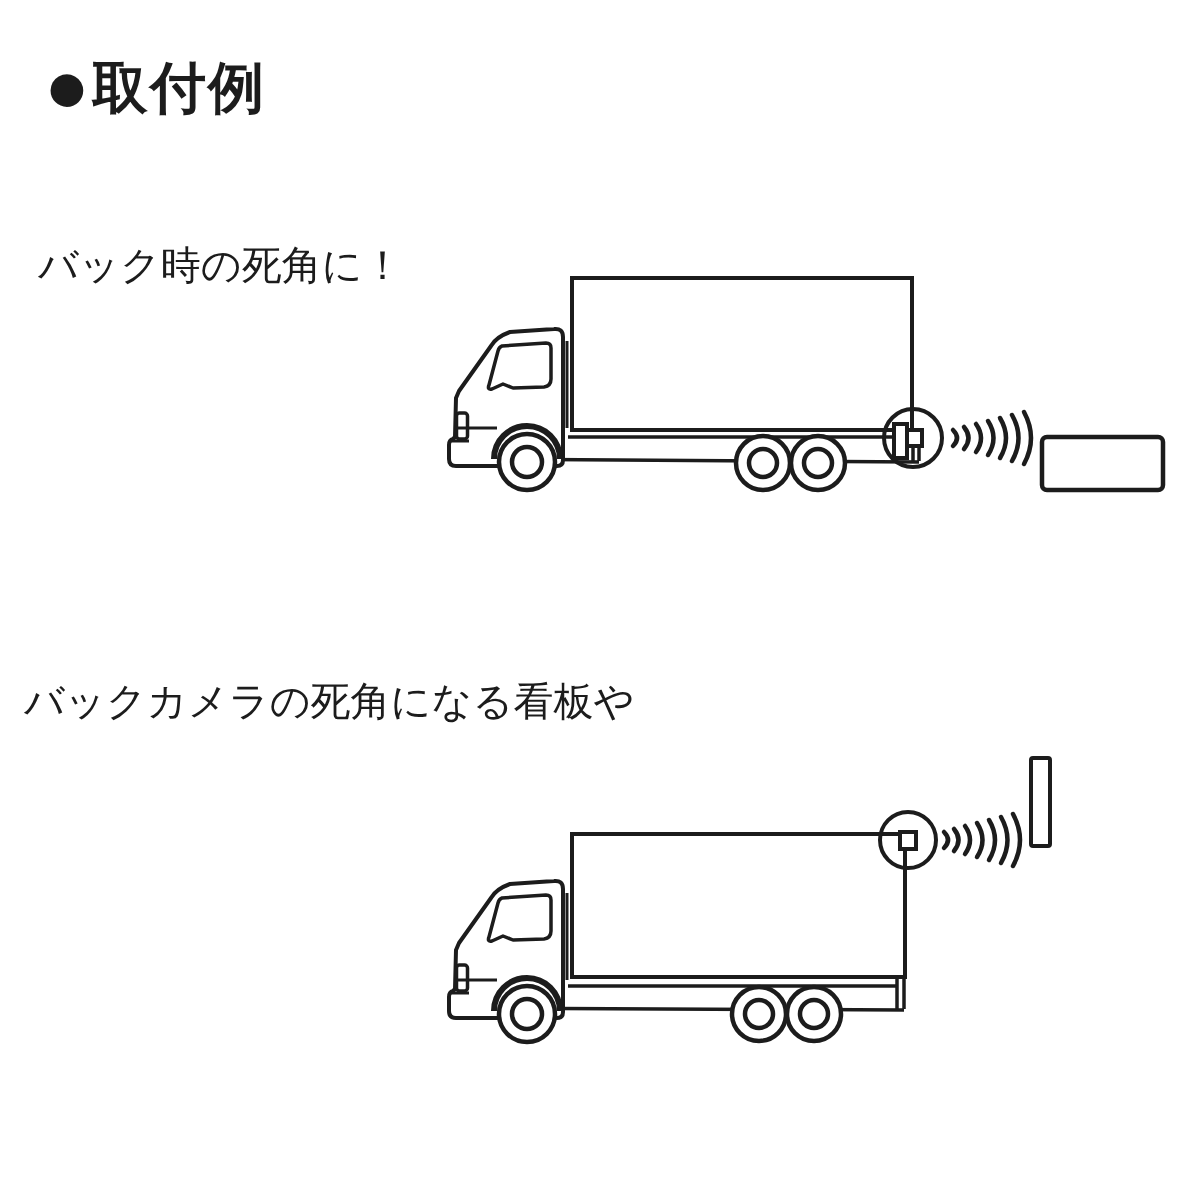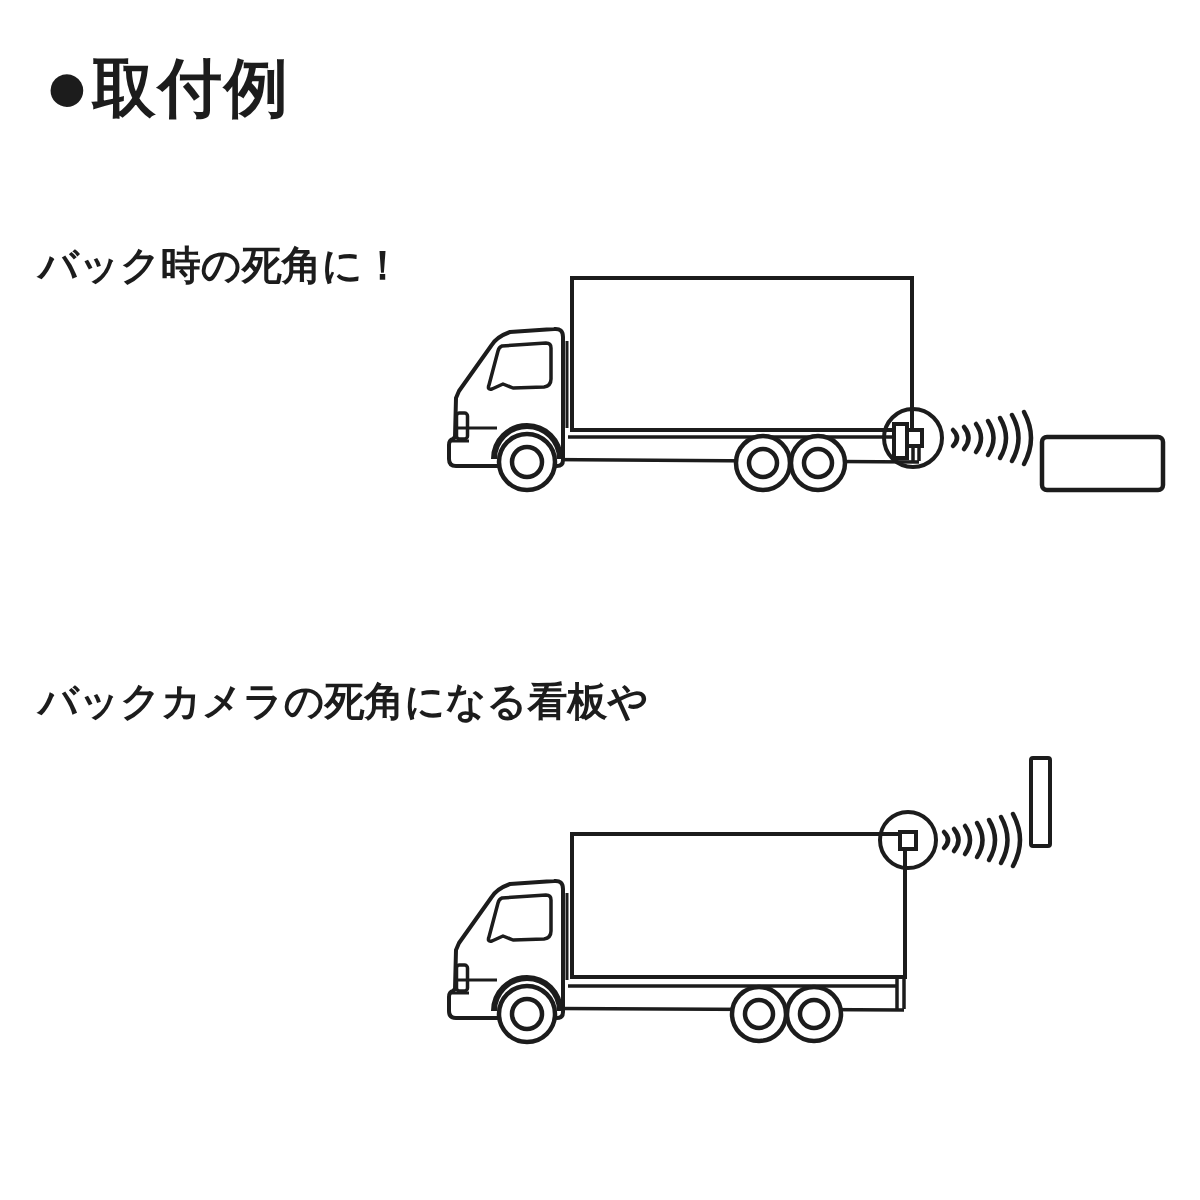--- a/index.html
+++ b/index.html
@@ -14,33 +14,33 @@
   .header{
     position:absolute;left:44px;top:50px;
     display:flex;align-items:center;
     white-space:nowrap;
   }
   .bullet{
     font-size:76px;line-height:1;
     transform:translateY(-2px);
   }
   .title{
-    font-size:64px;font-weight:600;line-height:1;
+    font-size:56px;font-weight:600;line-height:1;
     letter-spacing:2px;
     margin-left:2px;
   }
   .caption{
     position:absolute;
-    font-size:40px;font-weight:700;
+    font-size:40px;font-weight:400;
     line-height:58px;
     letter-spacing:0px;
     white-space:nowrap;
   }
   .caption-1{left:38px;top:236px;}
-  .caption-2{left:38px;top:672px;}
+  .caption-2{left:24px;top:672px;}
   .illus{position:absolute;}
   .illus-1{left:440px;top:250px;}
   .illus-2{left:430px;top:740px;}
   svg .ink{stroke:#1c1c1c;fill:none;}
   svg .paper{fill:#ffffff;}
 </style>
 </head>
 <body>
 
 <div class="canvas">

